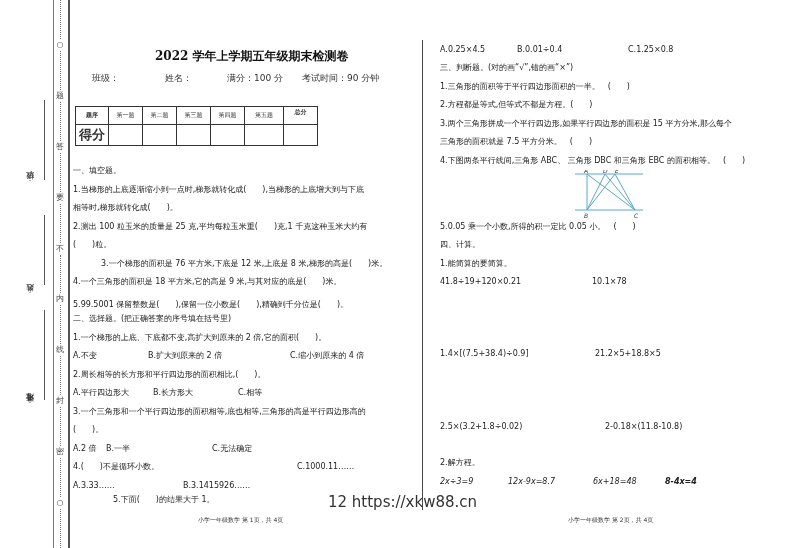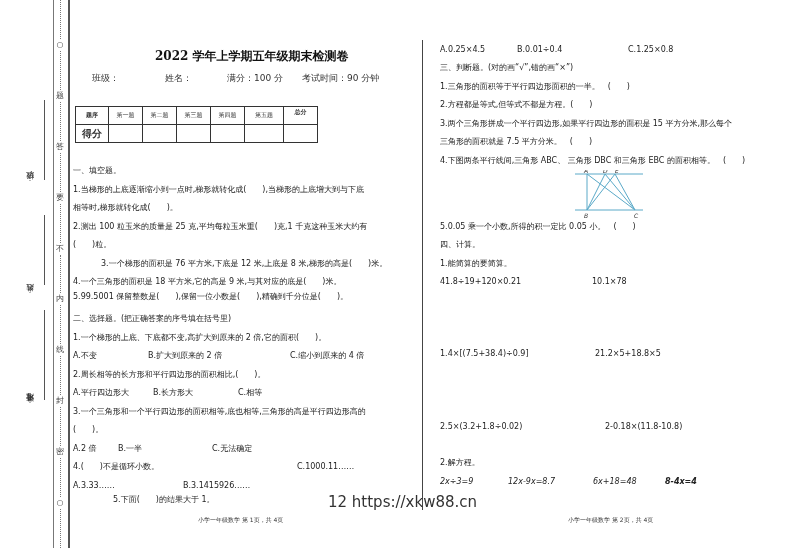--- a/index.html
+++ b/index.html
@@ -79,53 +79,53 @@
       <tr>
     <td class="first">题序</td>
     <td>第一题</td>
     <td>第二题</td>
     <td>第三题</td>
     <td>第四题</td>
     <td style="width:36px;">第五题</td>
     <td style="width:22px;font-weight:bold;vertical-align:top;">总分</td>
   </tr>
   <tr>
-    <td class="first" style="font-size:10px;">得分</td>
+    <td class="first" style="font-size:13px;">得分</td>
     <td></td>
     <td></td>
     <td></td>
     <td></td>
     <td></td>
     <td></td>
   </tr>
 </tbody>
   </table>
 
 <div class="abs q" style="left:73px;top:166px;">一、填空题。</div>
 <div class="abs q" style="left:73px;top:185px;">1.当梯形的上底逐渐缩小到一点时,梯形就转化成(　　),当梯形的上底增大到与下底</div>
 <div class="abs q" style="left:73px;top:203px;">相等时,梯形就转化成(　　)。</div>
 <div class="abs q" style="left:73px;top:222px;">2.测出 100 粒玉米的质量是 25 克,平均每粒玉米重(　　)克,1 千克这种玉米大约有</div>
 <div class="abs q" style="left:73px;top:240px;">(　　)粒。</div>
 <div class="abs q" style="left:73px;top:259px;margin-left:28px;">3.一个梯形的面积是 76 平方米,下底是 12 米,上底是 8 米,梯形的高是(　　)米。</div>
 <div class="abs q" style="left:73px;top:277px;">4.一个三角形的面积是 18 平方米,它的高是 9 米,与其对应的底是(　　)米。</div>
-<div class="abs q" style="left:73px;top:292px;">5.99.5001 保留整数是(　　),保留一位小数是(　　),精确到千分位是(　　)。</div>
+<div class="abs q" style="left:73px;top:300px;">5.99.5001 保留整数是(　　),保留一位小数是(　　),精确到千分位是(　　)。</div>
 
 <div class="abs q" style="left:73px;top:314px;">二、选择题。(把正确答案的序号填在括号里)</div>
 <div class="abs q" style="left:73px;top:333px;">1.一个梯形的上底、下底都不变,高扩大到原来的 2 倍,它的面积(　　)。</div>
 <div class="abs q" style="left:73px;top:351px;">A.不变</div>
 <div class="abs q" style="left:148px;top:351px;">B.扩大到原来的 2 倍</div>
 <div class="abs q" style="left:290px;top:351px;">C.缩小到原来的 4 倍</div>
 <div class="abs q" style="left:73px;top:370px;">2.周长相等的长方形和平行四边形的面积相比,(　　)。</div>
 <div class="abs q" style="left:73px;top:388px;">A.平行四边形大</div>
 <div class="abs q" style="left:153px;top:388px;">B.长方形大</div>
 <div class="abs q" style="left:238px;top:388px;">C.相等</div>
 <div class="abs q" style="left:73px;top:407px;">3.一个三角形和一个平行四边形的面积相等,底也相等,三角形的高是平行四边形高的</div>
 <div class="abs q" style="left:73px;top:425px;">(　　)。</div>
 <div class="abs q" style="left:73px;top:444px;">A.2 倍</div>
-<div class="abs q" style="left:118px;top:444px;">B.一半</div>
+<div class="abs q" style="left:106px;top:444px;">B.一半</div>
 <div class="abs q" style="left:212px;top:444px;">C.无法确定</div>
 <div class="abs q" style="left:73px;top:462px;">4.(　　)不是循环小数。</div>
 <div class="abs q" style="left:73px;top:481px;">A.3.33……</div>
 <div class="abs q" style="left:183px;top:481px;">B.3.1415926……</div>
 <div class="abs q" style="left:297px;top:462px;">C.1000.11……</div>
 <div class="abs q" style="left:73px;top:495px;margin-left:40px;">5.下面(　　)的结果大于 1。</div>
 <div class="abs footer" style="left:198px;top:516px;">小学一年级数学  第 1页，共 4页</div>
 
 <div class="abs q" style="left:440px;top:45px;">A.0.25×4.5</div>
 <div class="abs q" style="left:517px;top:45px;">B.0.01÷0.4</div>

